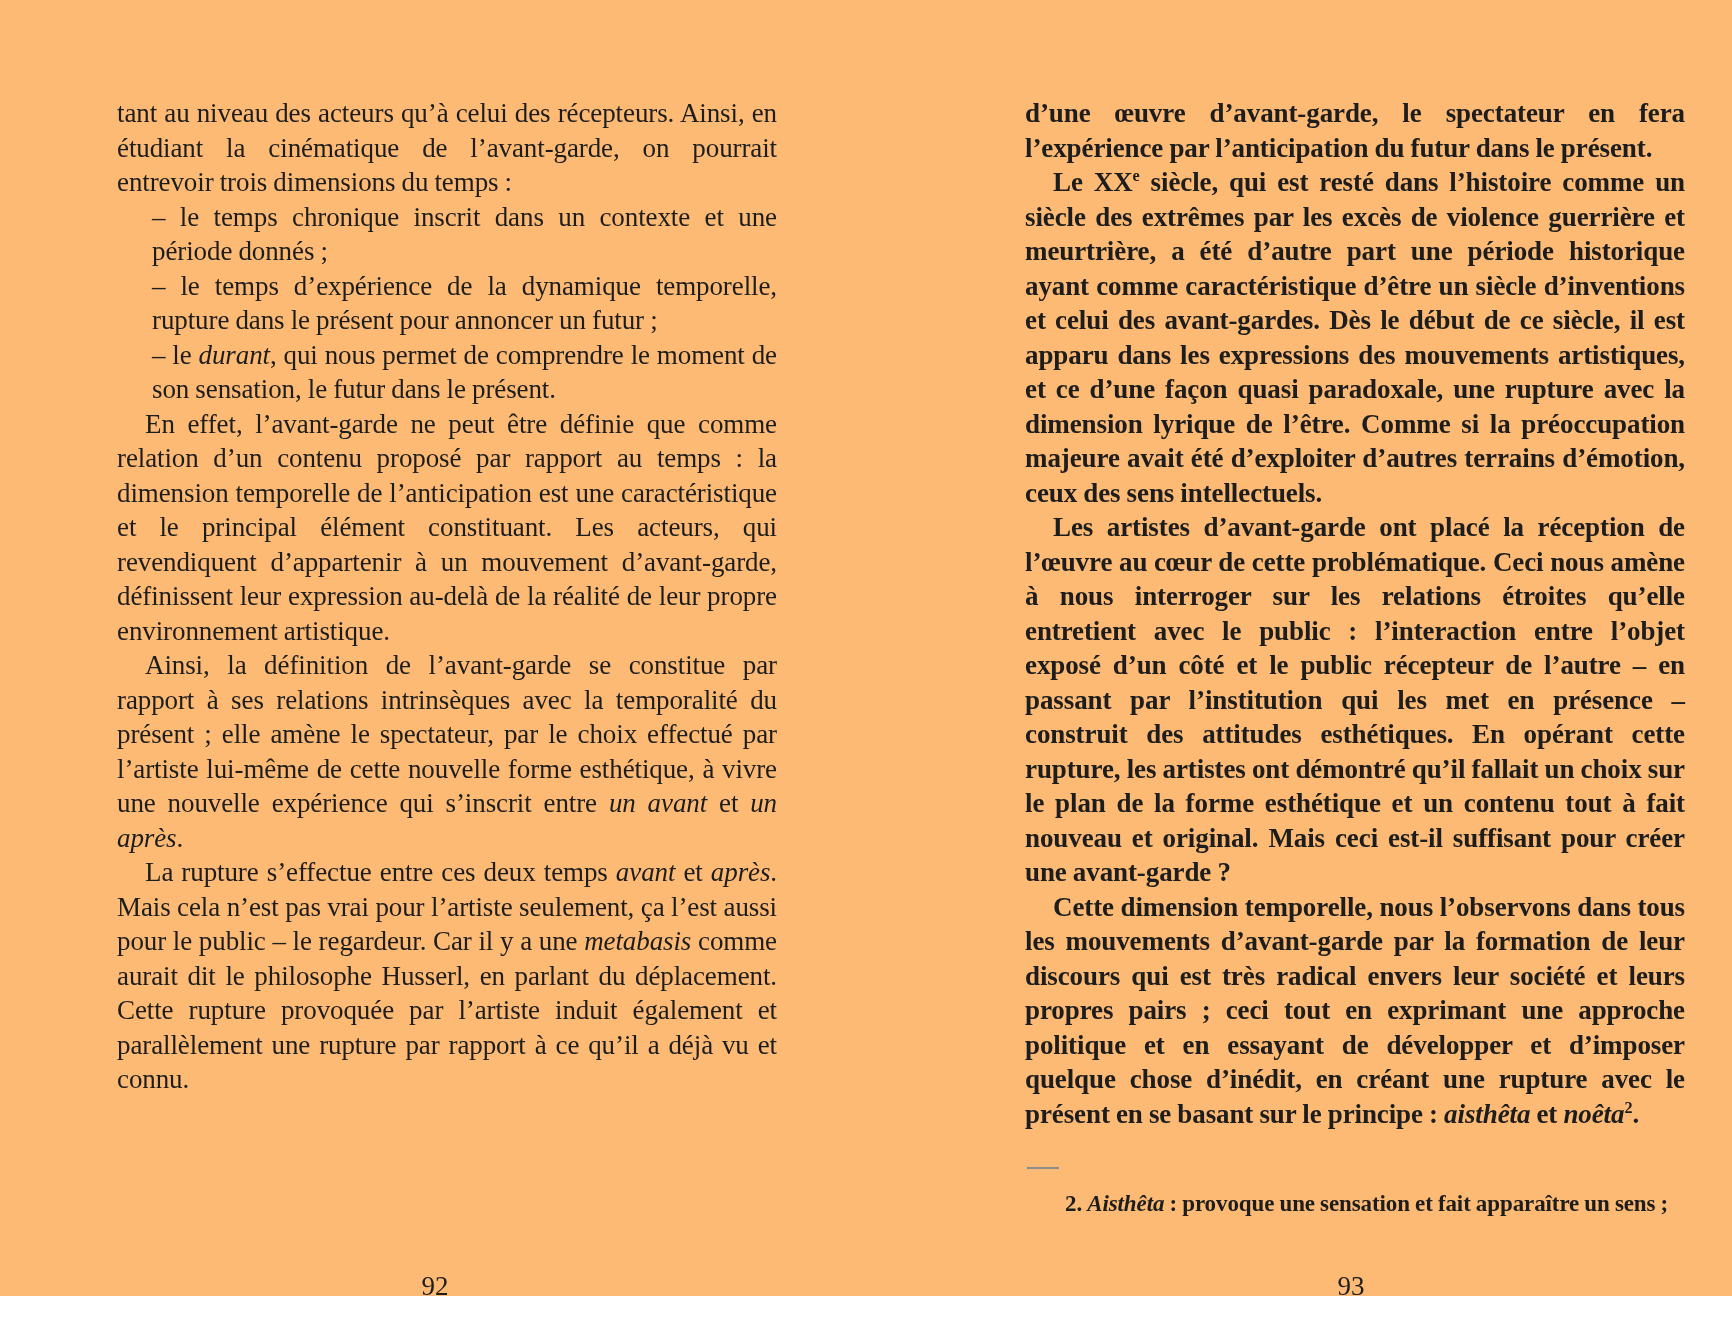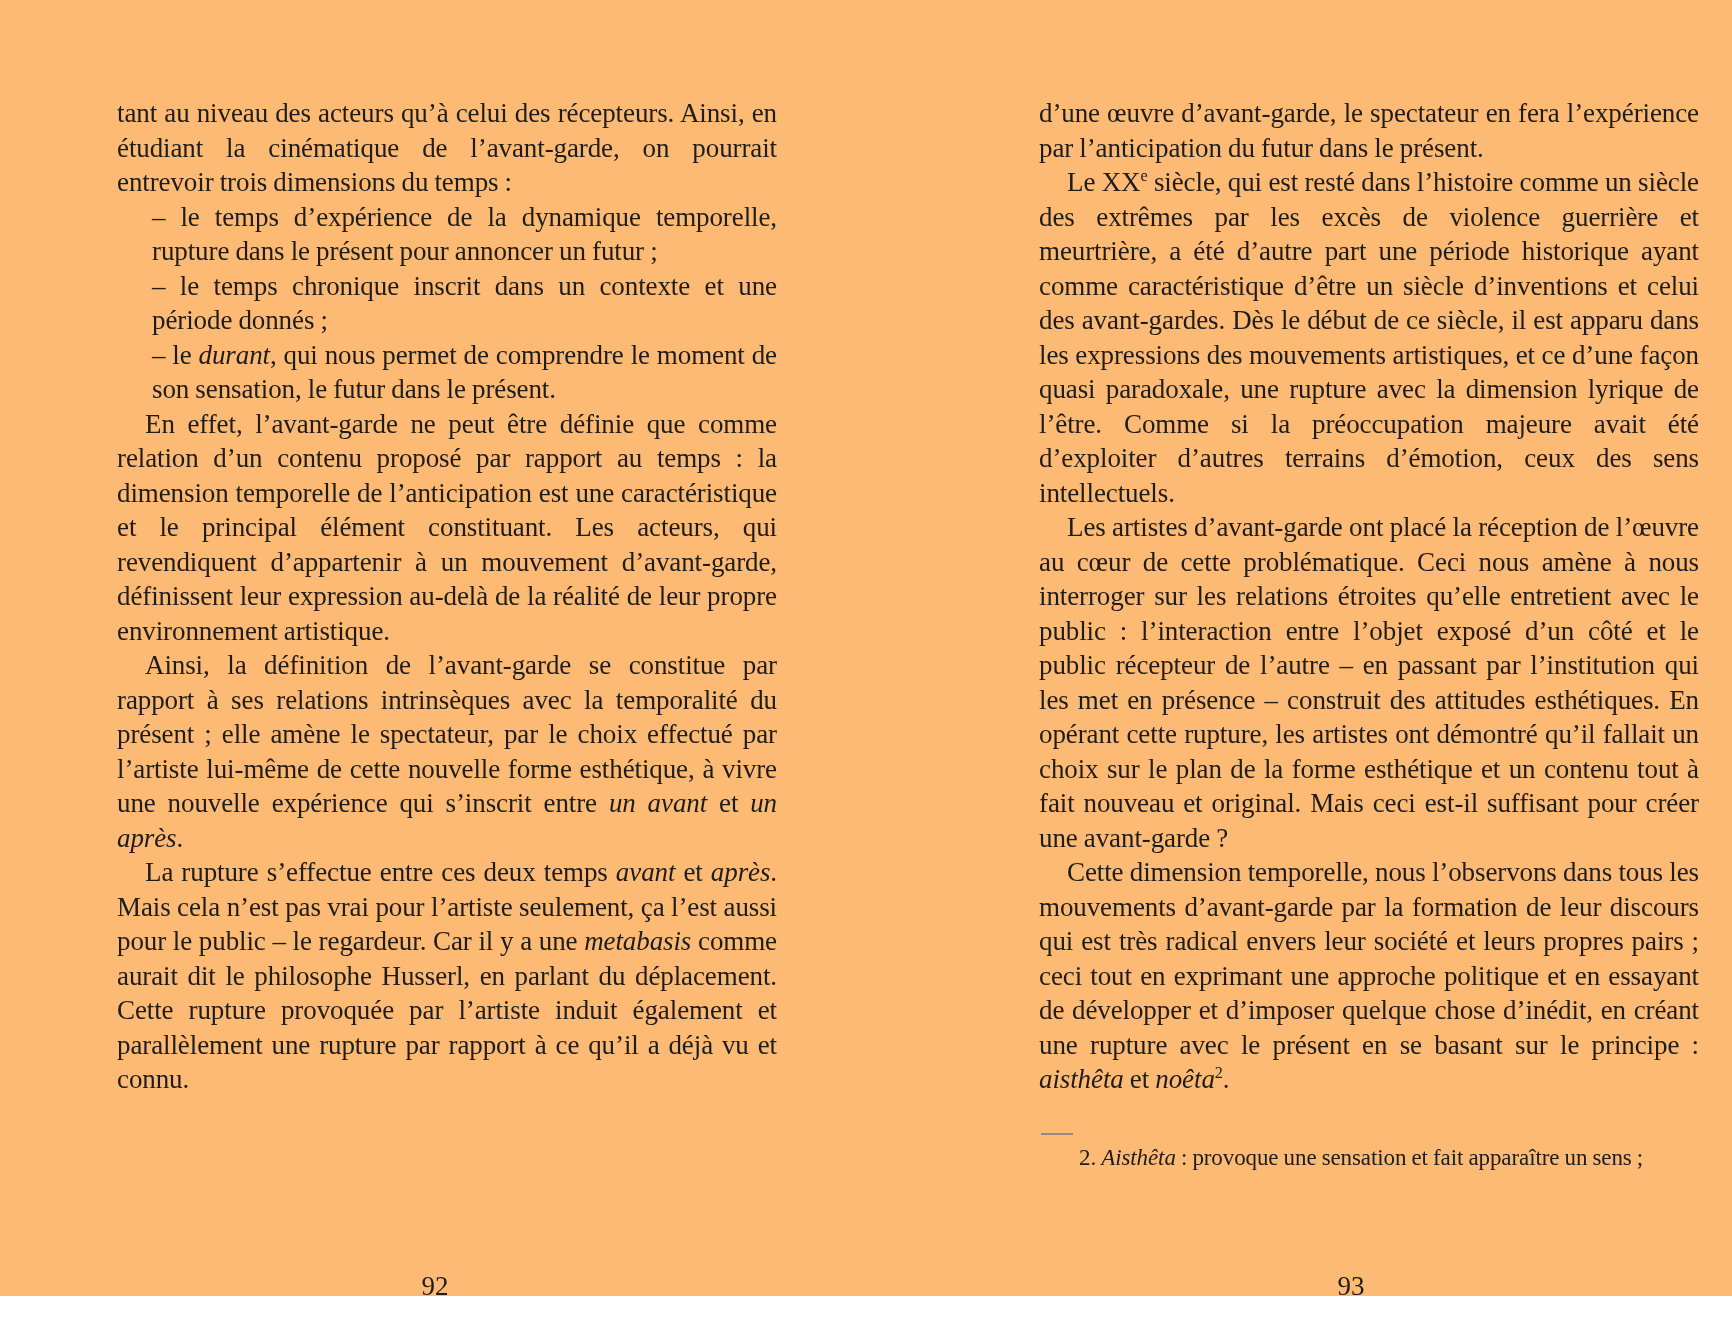--- a/index.html
+++ b/index.html
@@ -33,31 +33,31 @@
     position: absolute;
     top: 96px;
     width: 660px;
     font-size: 27px;
     line-height: 34.5px;
     text-align: justify;
     letter-spacing: -0.1px;
     word-spacing: -0.5px;
   }
   .page--left  .text-block { left: 80px; }
-  .page--right .text-block { left: 136px; }
+  .page--right .text-block { left: 122px; font-weight: bold; }
 
   p.para { margin: 0; }
   p.para.indent { text-indent: 28px; }
   p.para.list { padding-left: 35px; }
   p.para.fill-last { text-align-last: justify; }
   p.para.footnote {
     font-size: 23px;
     line-height: 30px;
     text-indent: 40px;
-    margin-top: 8px;
+    margin-top: 20px;
   }
   .fn-rule {
     width: 32px;
     height: 0;
     border-top: 2px solid #8c8c8c;
     margin: 36px 0 4px 2px;
   }
   em { font-style: italic; }
   sup {
     font-size: 0.6em;
@@ -77,22 +77,22 @@
   .page--right .folio { left: 118px; }
 </style>
 </head>
 <body style="color: rgb(29, 29, 29); background: rgb(255, 255, 255);">
 
 <div class="spread">
 
   <section class="page page--left">
     <div class="text-block">
         <p class="para continuation"><span>tant au niveau des acteurs qu’à celui des récepteurs. Ainsi, en étudiant la cinématique de l’avant-garde, on pourrait entrevoir trois dimensions du temps&nbsp;:</span></p>
+        <p class="para list"><span>– le temps chronique inscrit dans un contexte et une période donnés&nbsp;;</span></p>
         <p class="para list"><span>– le temps d’expérience de la dynamique temporelle, rupture dans le présent pour annoncer un futur&nbsp;;</span></p>
-        <p class="para list"><span>– le temps chronique inscrit dans un contexte et une période donnés&nbsp;;</span></p>
         <p class="para list"><span>– le </span><em>durant</em><span>, qui nous permet de comprendre le moment de son sensation, le futur dans le présent.</span></p>
         <p class="para indent"><span>En effet, l’avant-garde ne peut être définie que comme relation d’un contenu proposé par rapport au temps&nbsp;: la dimension temporelle de l’anticipation est une caractéristique et le principal élément constituant. Les acteurs, qui revendiquent d’appartenir à un mouvement d’avant-garde, définissent leur expression au-delà de la réalité de leur propre environnement artistique.</span></p>
         <p class="para indent"><span>Ainsi, la définition de l’avant-garde se constitue par rapport à ses relations intrinsèques avec la temporalité du présent&nbsp;; elle amène le spectateur, par le choix effectué par l’artiste lui-même de cette nouvelle forme esthétique, à vivre une nouvelle expérience qui s’inscrit entre </span><em>un avant</em><span> et </span><em>un après</em><span>.</span></p>
         <p class="para indent"><span>La rupture s’effectue entre ces deux temps </span><em>avant</em><span> et </span><em>après</em><span>. Mais cela n’est pas vrai pour l’artiste seulement, ça l’est aussi pour le public – le regardeur. Car il y a une </span><em>metabasis</em><span> comme aurait dit le philosophe Husserl, en parlant du déplacement. Cette rupture provoquée par l’artiste induit également et parallèlement une rupture par rapport à ce qu’il a déjà vu et connu.</span></p>
       </div>
     <div class="folio">92</div>
   </section>
 
   <section class="page page--right">
     <div class="text-block">

